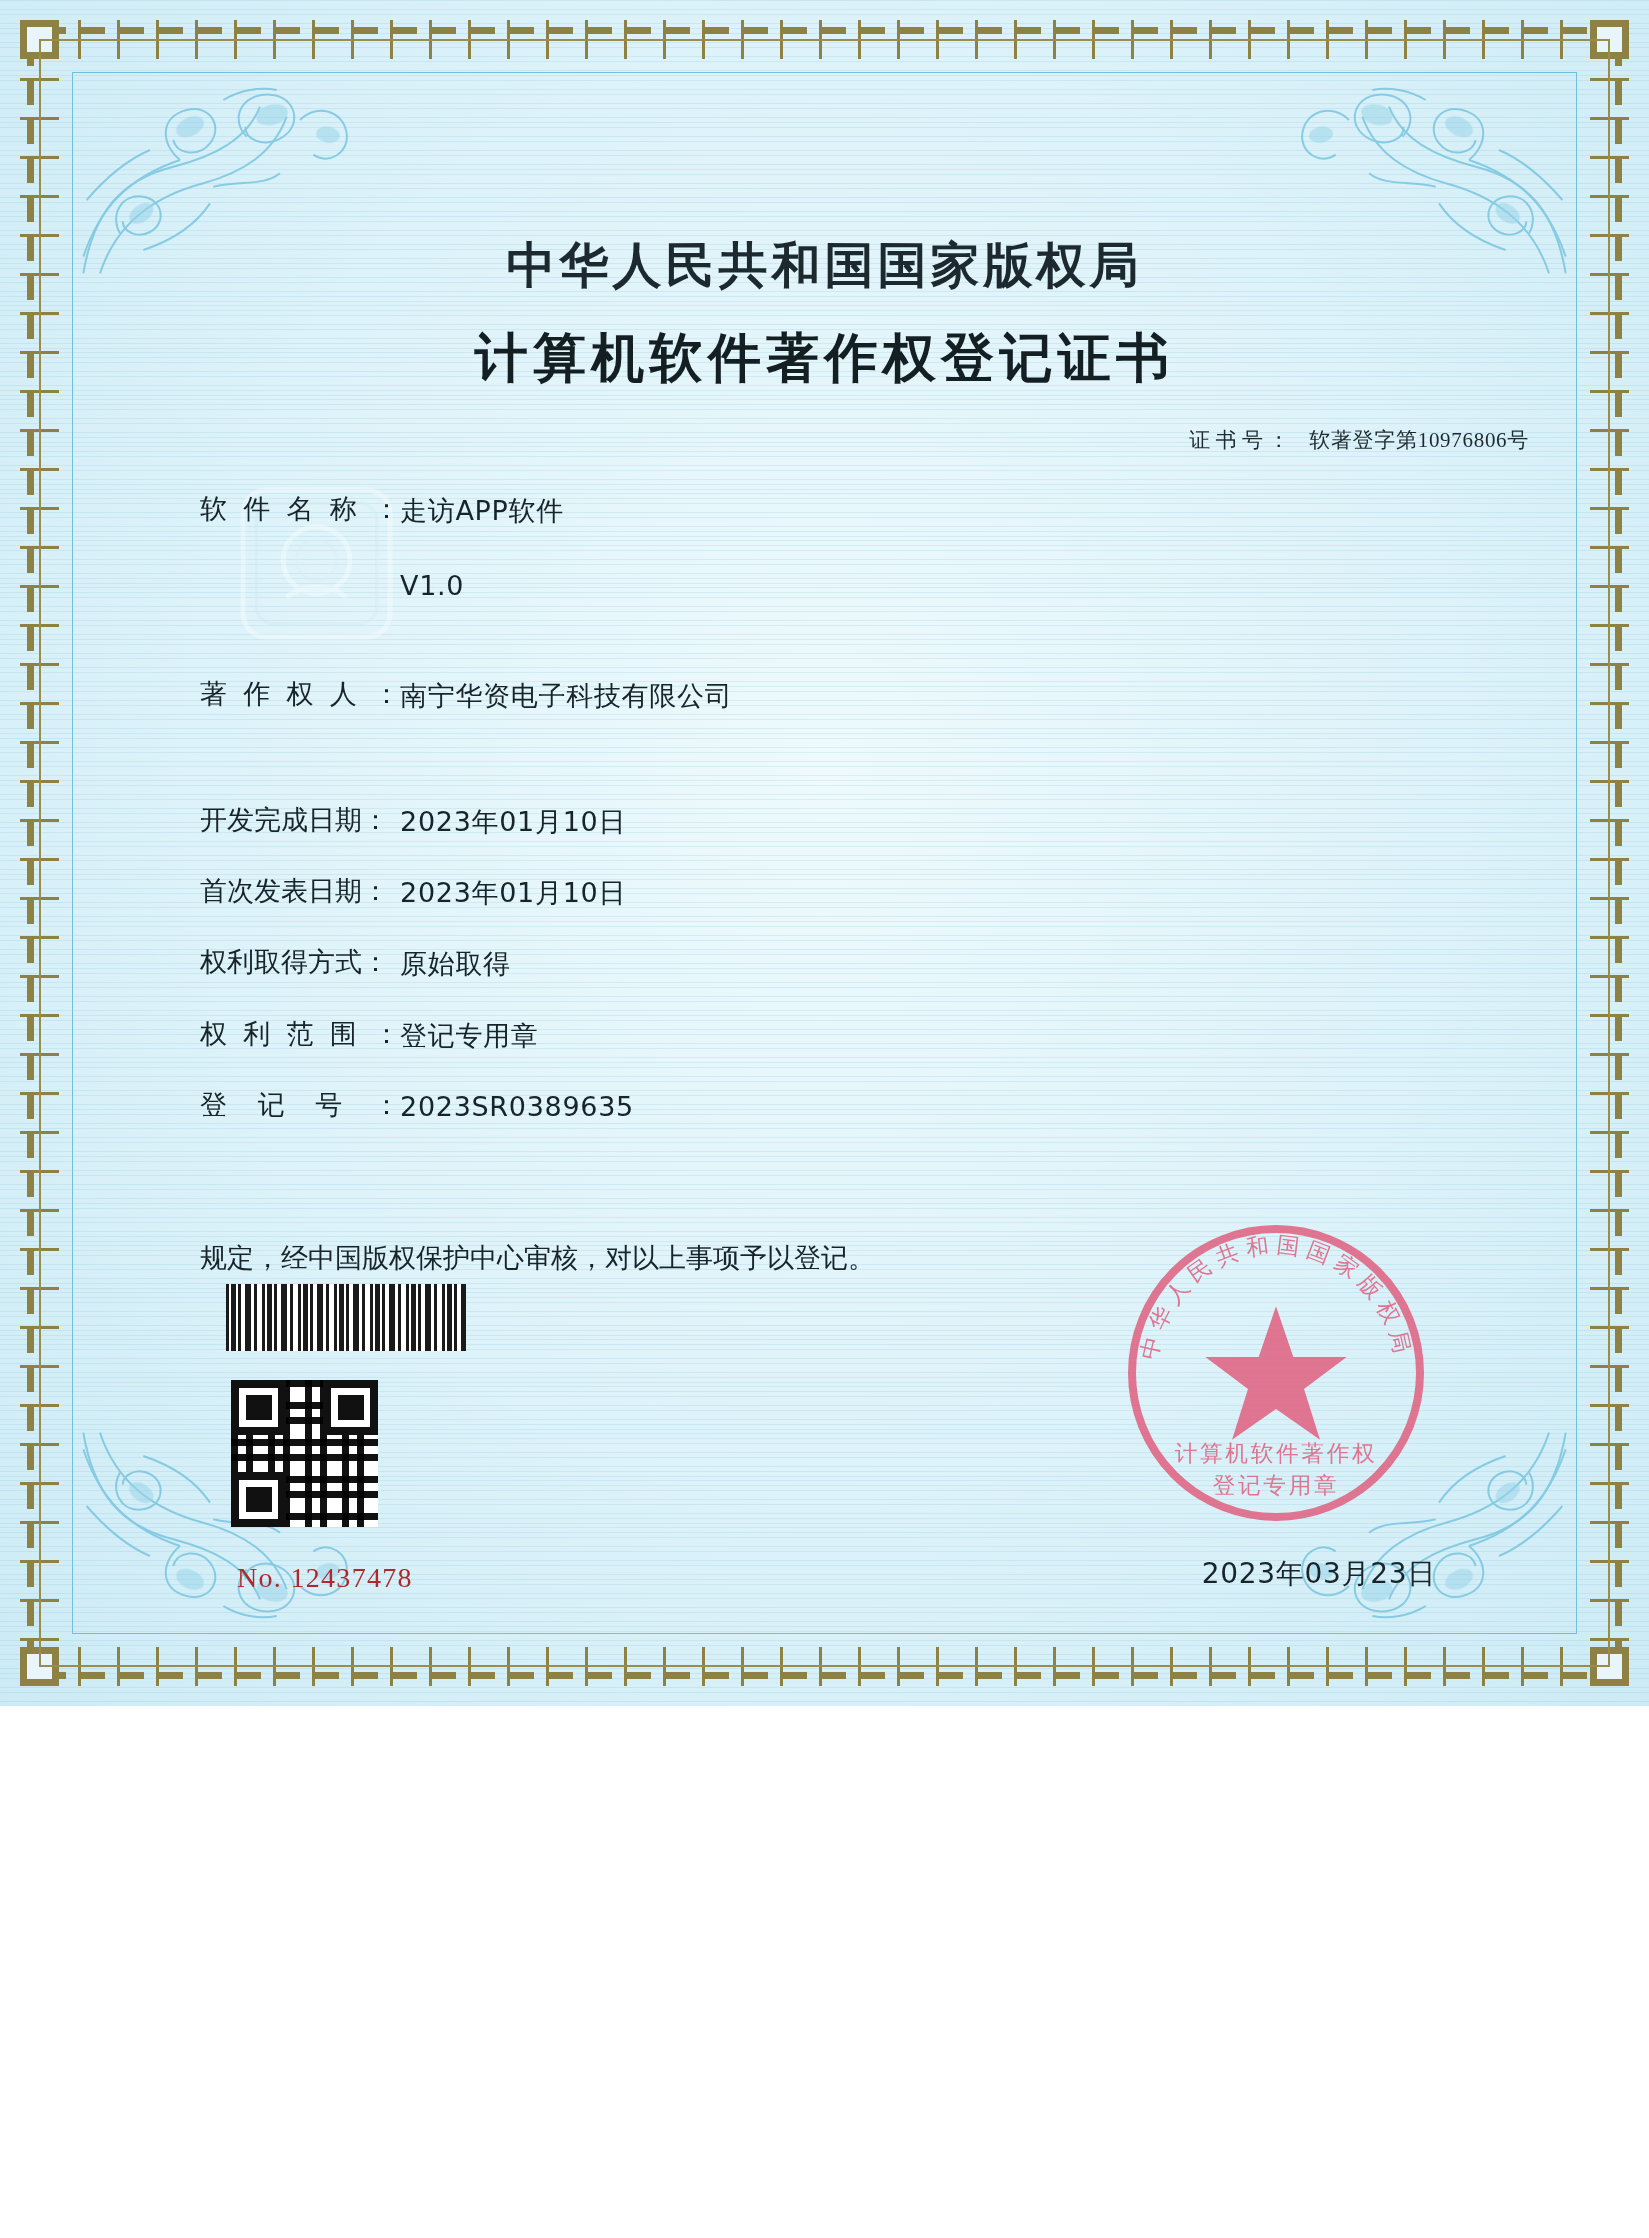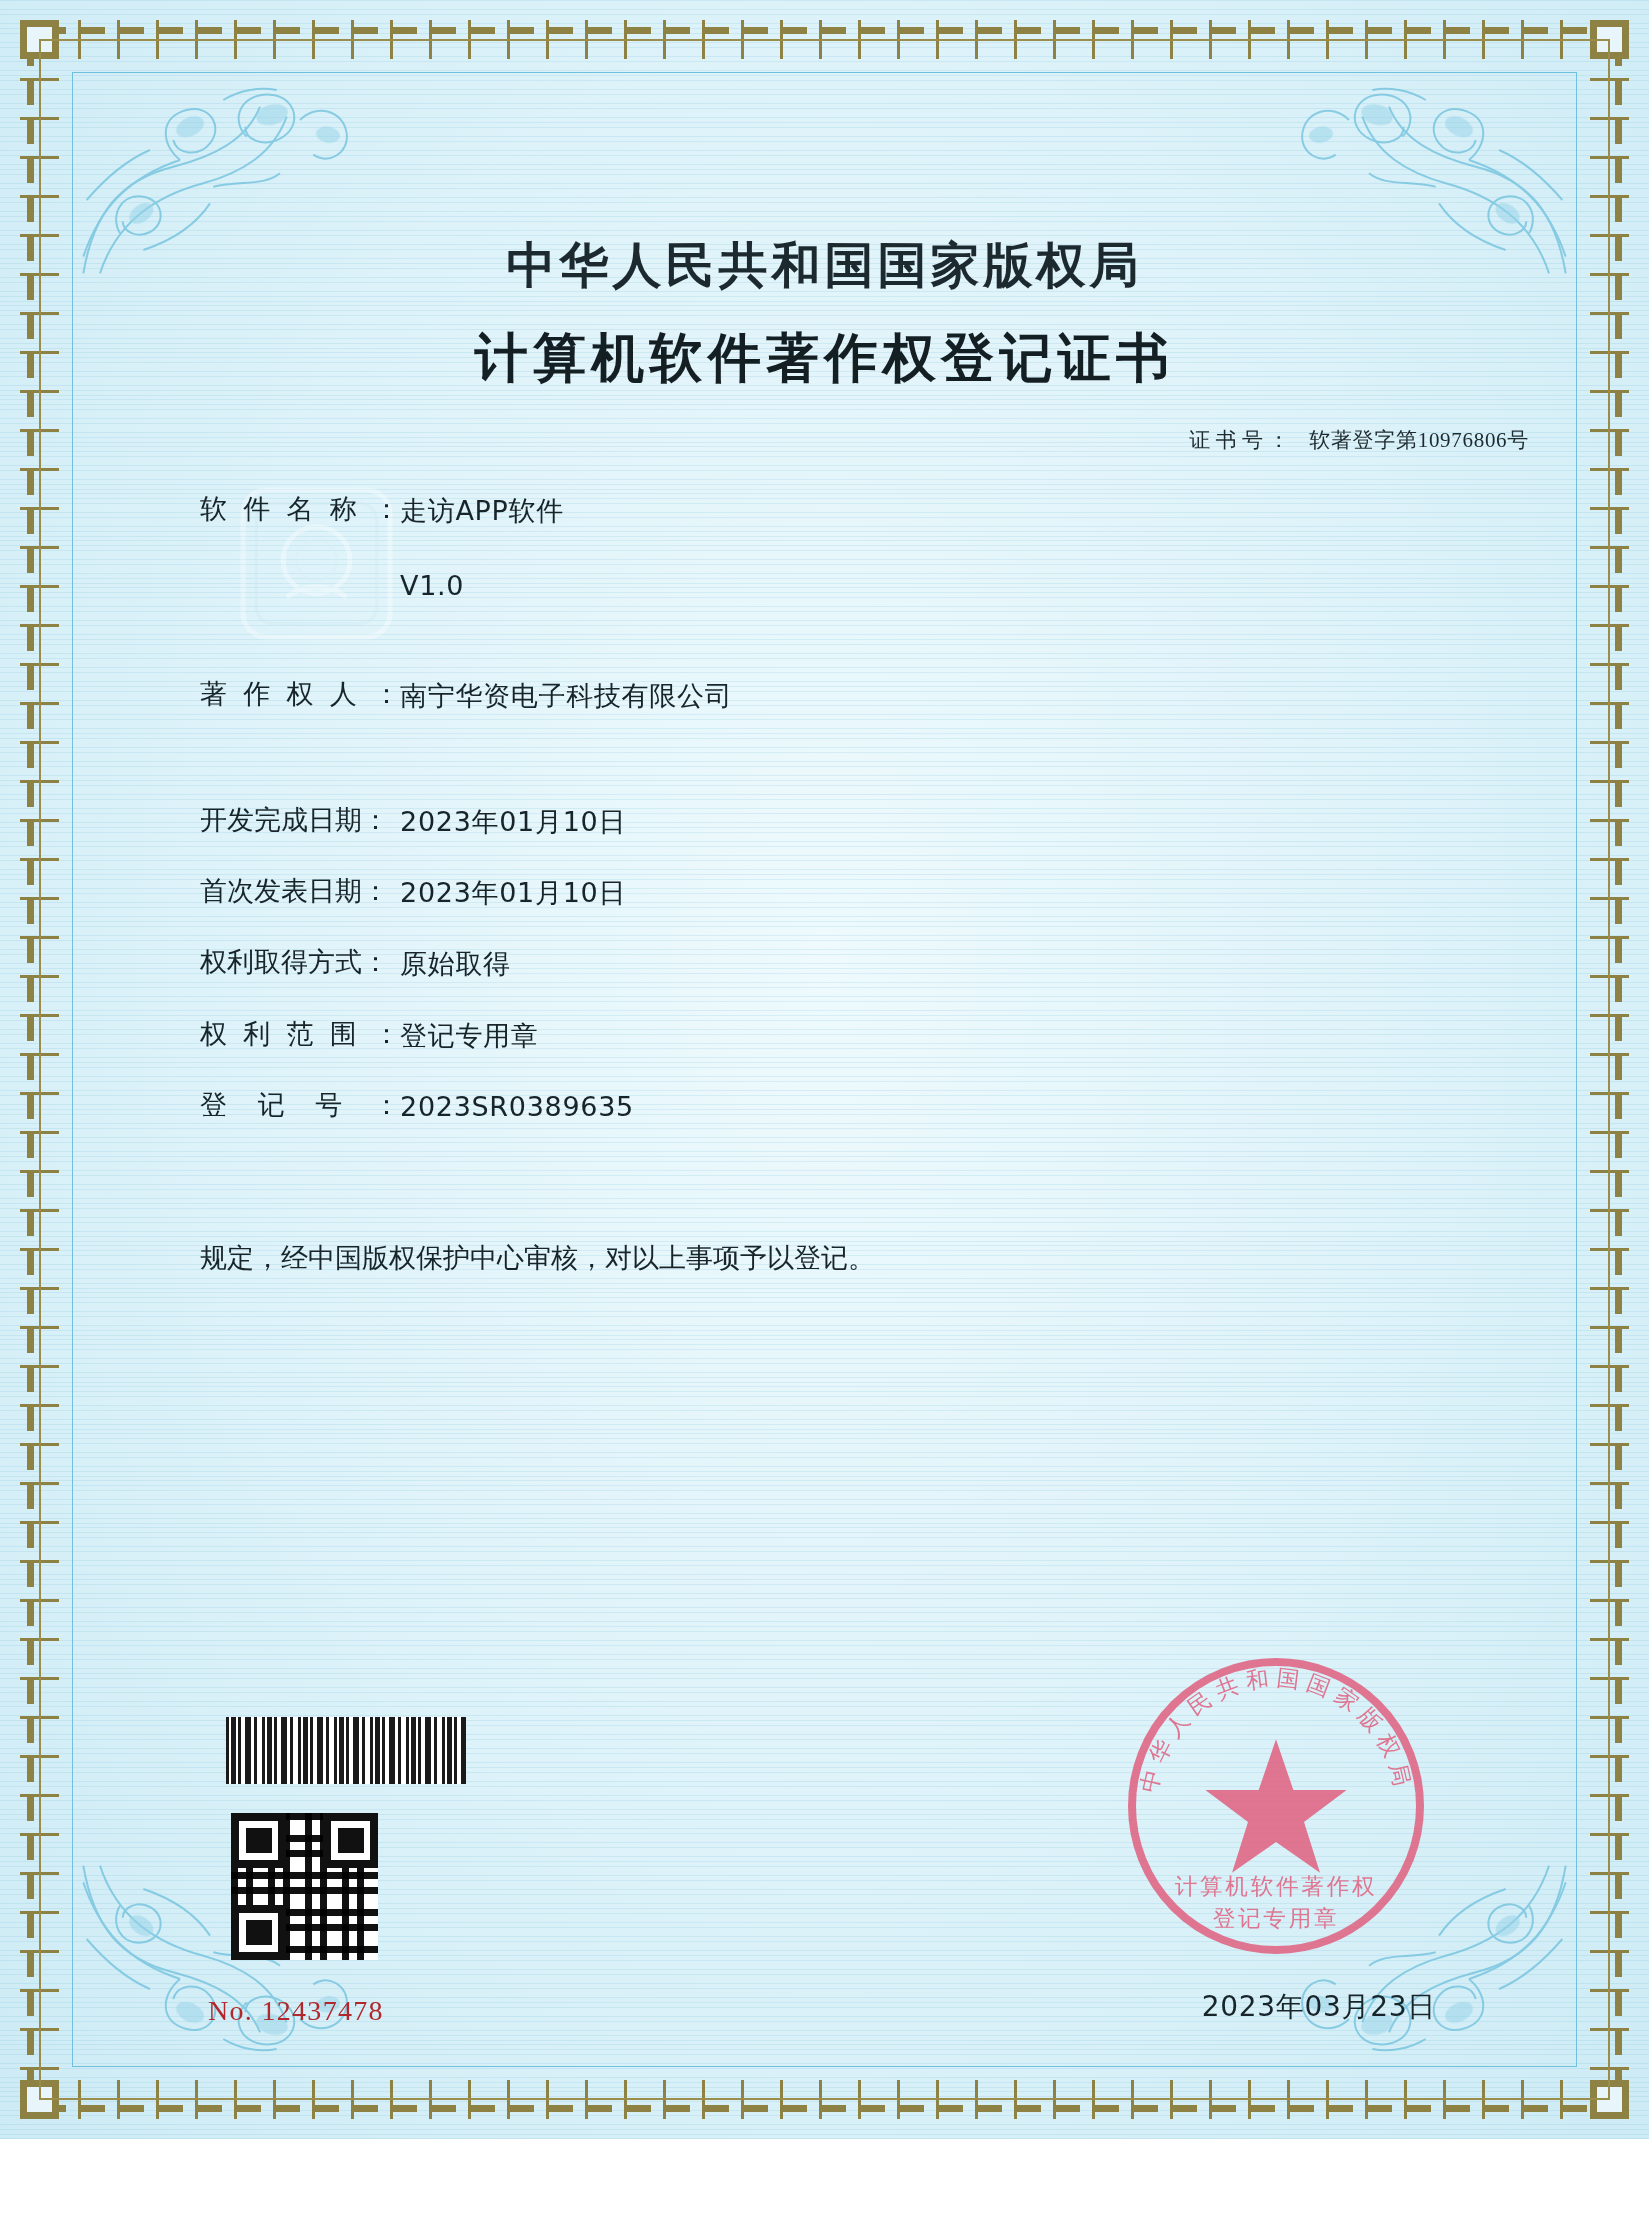--- a/index.html
+++ b/index.html
@@ -8,21 +8,21 @@
     padding: 0;
     background: #ffffff;
   }
   body {
     font-family: "Liberation Serif", "DejaVu Serif", serif;
   }
 
   .page {
     position: relative;
     width: 1649px;
-    height: 2139px;
+    height: 1706px;
     background: #f9a8d4;
     overflow: hidden;
   }
 
   
   .paper-texture {
     position: absolute;
     inset: 0;
     background:
       repeating-linear-gradient(
@@ -248,21 +248,21 @@
     position: absolute;
     left: 6.7px; top: 6.7px; right: 6.7px; bottom: 6.7px;
     background: #111;
   }
   .qr-eye.tl { left: 0; top: 0; }
   .qr-eye.tr { right: 0; top: 0; }
   .qr-eye.bl { left: 0; bottom: 0; }
 
   .serial {
     position: absolute;
-    left: 208px;
+    left: 237px;
     bottom: 112px;
     font-size: 28px;
     color: #b0282c;
     font-family: "Liberation Serif", serif;
     letter-spacing: 1.3px;
   }
   .serial .no-label { color: #b0282c; }
 
   .issue-date {
     position: absolute;

